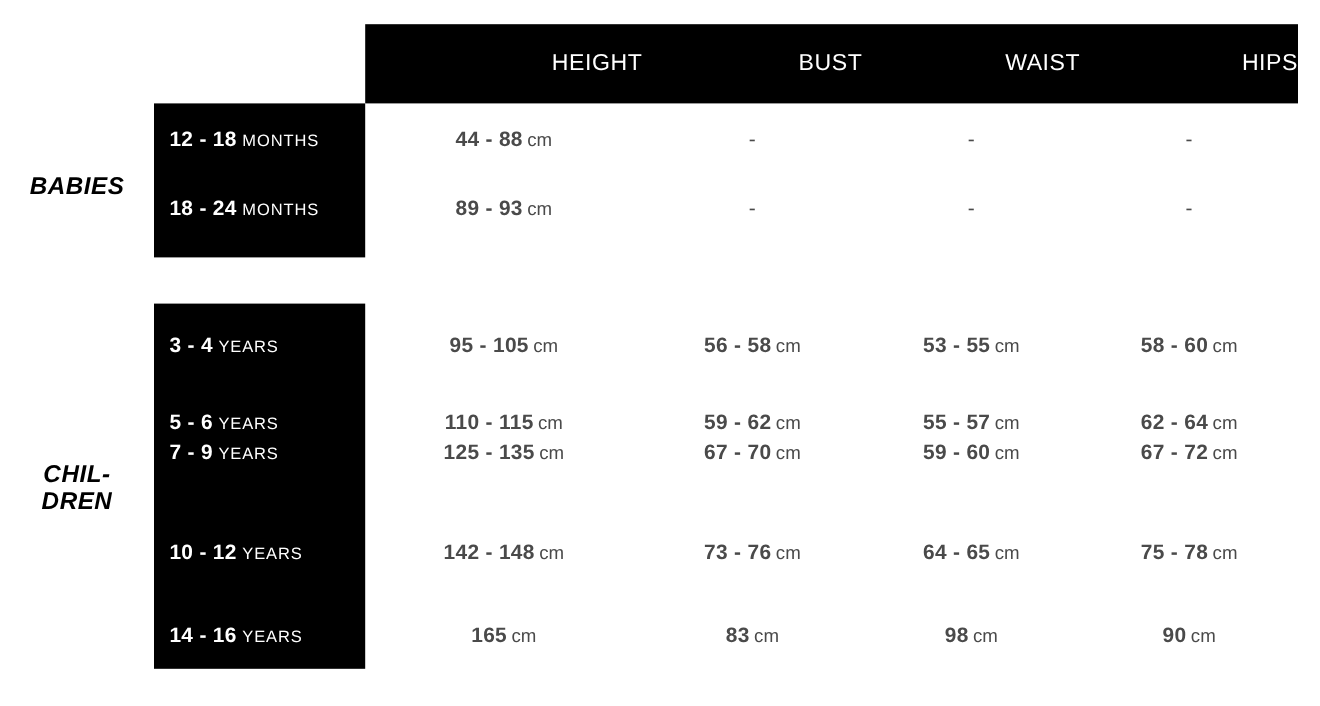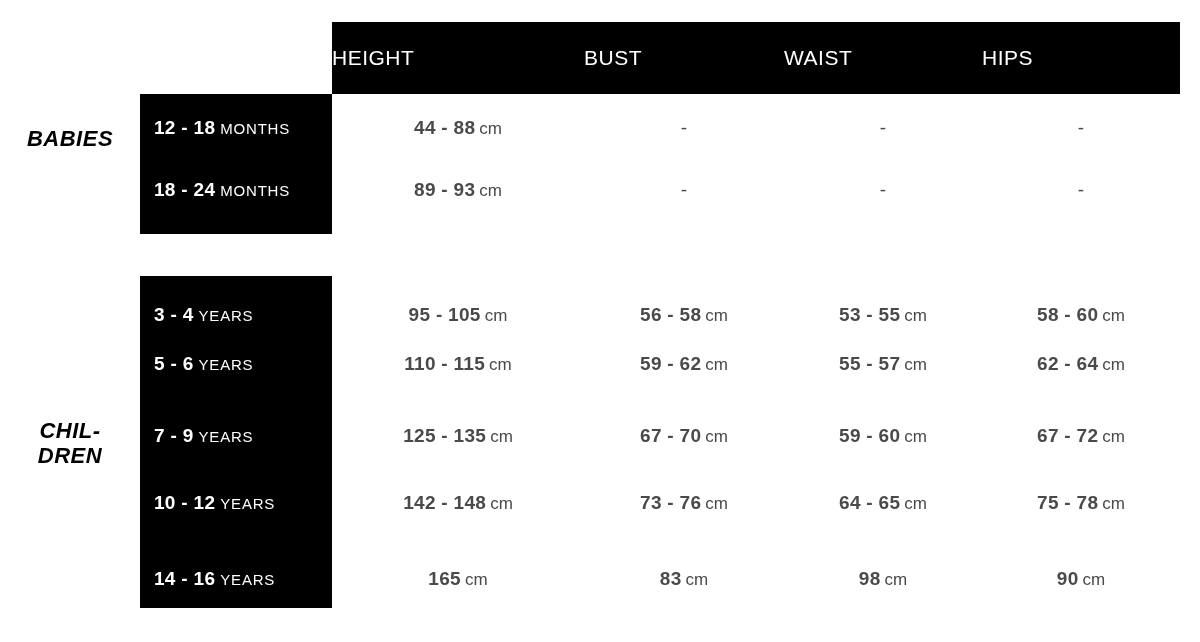--- a/index.html
+++ b/index.html
@@ -34,21 +34,21 @@
     background: #000000;
   }
   .header-cell {
     position: absolute;
     top: 22px;
     height: 72px;
     line-height: 72px;
     color: #ffffff;
     font-size: 21px;
     letter-spacing: 0.5px;
-    text-align: left;
+    text-align: right;
   }
   .hc0 { left: 332px;  width: 252px; }
   .hc1 { left: 584px;  width: 200px; }
   .hc2 { left: 784px;  width: 198px; }
   .hc3 { left: 982px;  width: 198px; }
 
   
   .group-block {
     position: absolute;
     background: #000000;
@@ -61,21 +61,21 @@
     left: 0px;
     width: 140px;
     text-align: center;
     color: #000000;
     font-size: 22px;
     font-weight: bold;
     font-style: italic;
     letter-spacing: 0.5px;
     line-height: 1.15;
   }
-  .group-babies   { top: 126px; }
+  .group-babies   { top: 156px; }
   .group-children { top: 418px; }
 
   
   .row {
     position: absolute;
     left: 140px;
     width: 1040px;
     height: 62px;
   }
   .row-age {
@@ -126,22 +126,22 @@
   
   .c0 { left: 192px; width: 252px; text-align: center; }
   .c1 { left: 444px; width: 200px; text-align: center; }
   .c2 { left: 644px; width: 198px; text-align: center; }
   .c3 { left: 842px; width: 198px; text-align: center; }
 
   
   .r-b0 { top: 97px; }
   .r-b1 { top: 159px; }
   .r-c0 { top: 284px; }
-  .r-c1 { top: 333px; padding-left: 11px; }
-  .r-c2 { top: 405px; text-decoration: underline; }
+  .r-c1 { top: 354px; padding-left: 11px; }
+  .r-c2 { top: 381px; text-decoration: underline; }
   .r-c3 { top: 472px; }
   .r-c4 { top: 548px; }
 </style>
 </head>
 <body>
 
 <div class="chart">
 
   <div class="header-bar"></div>
   <div class="header-cell hc0">HEIGHT</div>

